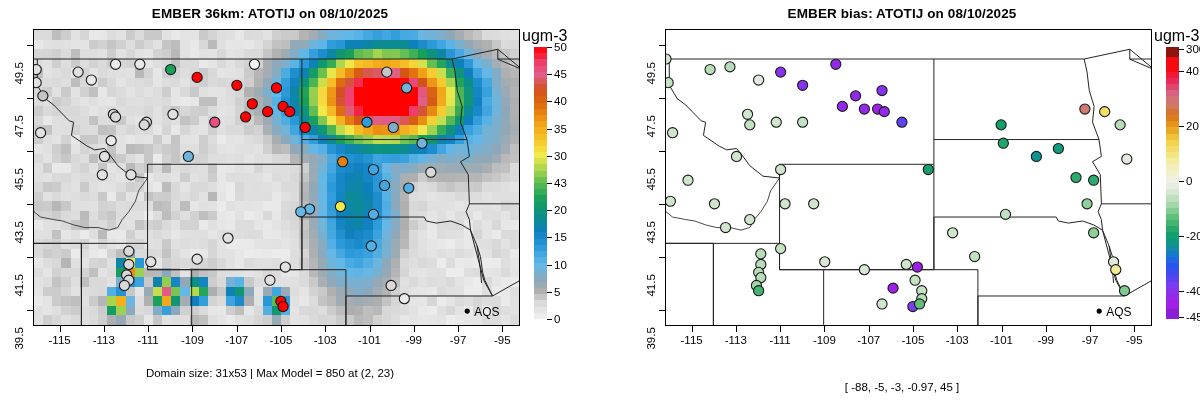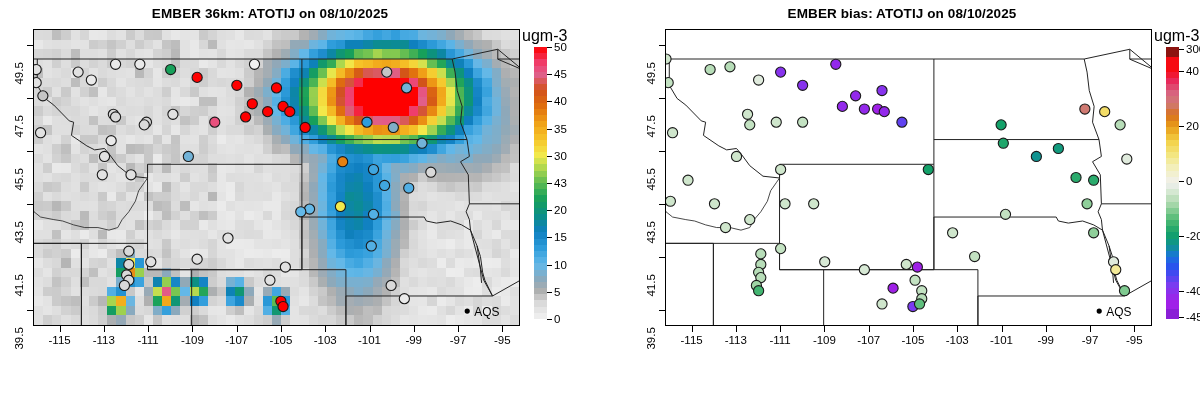--- a/index.html
+++ b/index.html
@@ -1894,20 +1894,21 @@
         <div class="cbtick" style="left:19px;top:99.6px"></div>
         <div class="cblab" style="left:26px;top:99.6px">35</div>
         <div class="cbtick" style="left:19px;top:72.4px"></div>
         <div class="cblab" style="left:26px;top:72.4px">40</div>
         <div class="cbtick" style="left:19px;top:45.2px"></div>
         <div class="cblab" style="left:26px;top:45.2px">45</div>
         <div class="cbtick" style="left:19px;top:18.0px"></div>
         <div class="cblab" style="left:26px;top:18.0px">50</div>
       </div>
 
+    <div class="caption cap1">Domain size: 31x53 | Max Model = 850 at (2, 23)</div>
   </div>
 
   <div class="panel right">
     <div class="title">EMBER bias: ATOTIJ on 08/10/2025</div>
 
     <div class="plotbox">
       <svg class="mapsvg" id="map-bias" viewBox="0 0 487 297" preserveAspectRatio="none">
           <rect x="0" y="0" width="487" height="297" fill="#ffffff"></rect>
           <g fill="none" stroke="#222" stroke-width="1" stroke-linejoin="round">
             <path d="M0.0 29.2 L269.0 29.2 L419.9 29.2 L465.7 19.4 L487.0 37.1"></path>
@@ -2110,15 +2111,16 @@
         <div class="cbtick" style="left:19px;top:152.0px"></div>
         <div class="cblab" style="left:26px;top:152.0px">0</div>
         <div class="cbtick" style="left:19px;top:96.9px"></div>
         <div class="cblab" style="left:26px;top:96.9px">20</div>
         <div class="cbtick" style="left:19px;top:41.8px"></div>
         <div class="cblab" style="left:26px;top:41.8px">40</div>
         <div class="cbtick" style="left:19px;top:20.0px"></div>
         <div class="cblab" style="left:26px;top:20.0px">3000</div>
       </div>
 
+    <div class="caption cap2">[ -88,  -5,  -3,  -0.97,  45 ]</div>
   </div>
 
 </div>
 
 </body></html>

